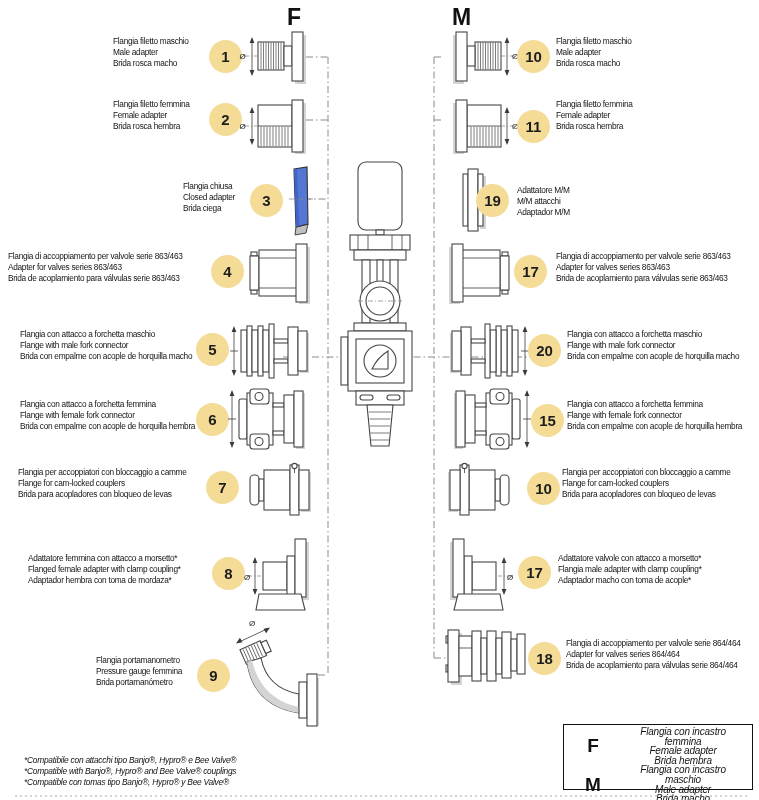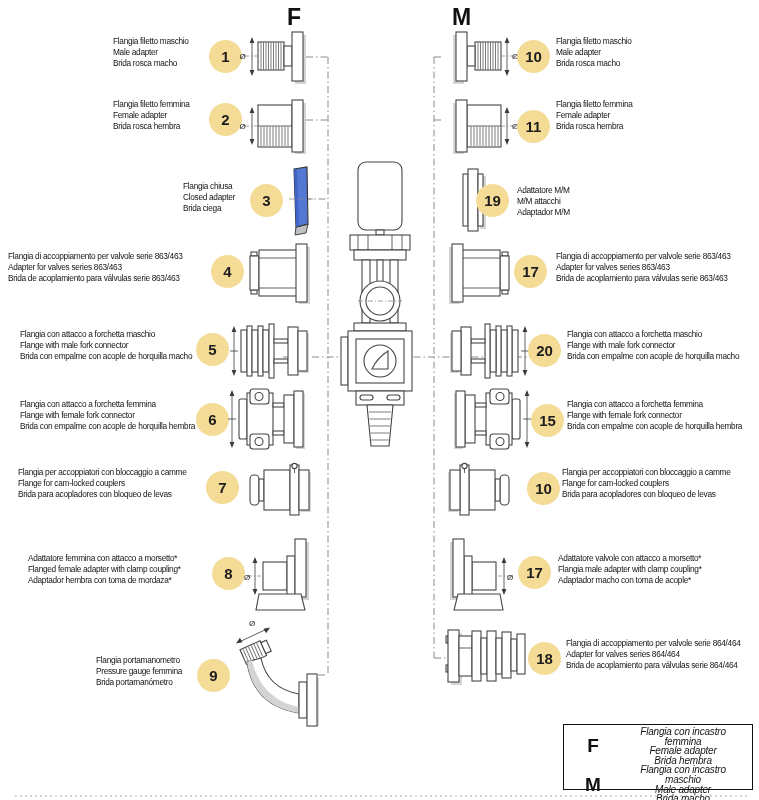--- a/index.html
+++ b/index.html
@@ -435,14 +435,19 @@
     <div class="lrow">
       <div class="lkey">M</div>
       <div class="ldesc">
         <div>Flangia con incastro maschio</div>
         <div>Male adapter</div>
         <div>Brida macho</div>
       </div>
     </div>
   </div>
 
+  <div class="fnotes">
+    <div>*Compatibile con attacchi tipo Banjo®, Hypro® e Bee Valve®</div>
+    <div>*Compatible with Banjo®, Hypro® and Bee Valve® couplings</div>
+    <div>*Compatible con tomas tipo Banjo®, Hypro® y Bee Valve®</div>
+  </div>
 
 </div>
 
 </body></html>

